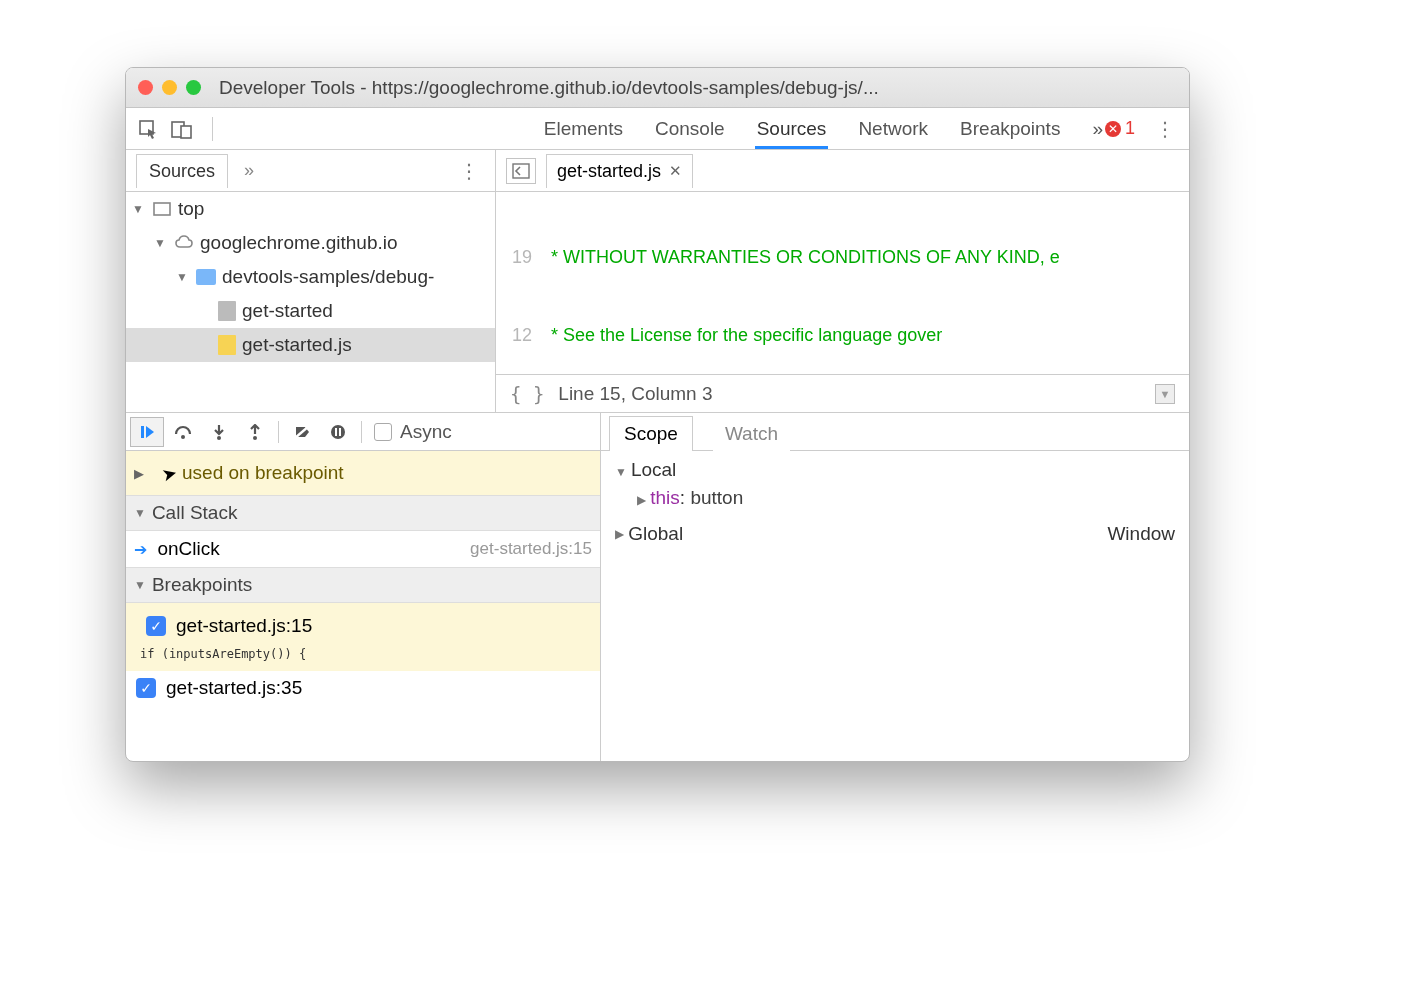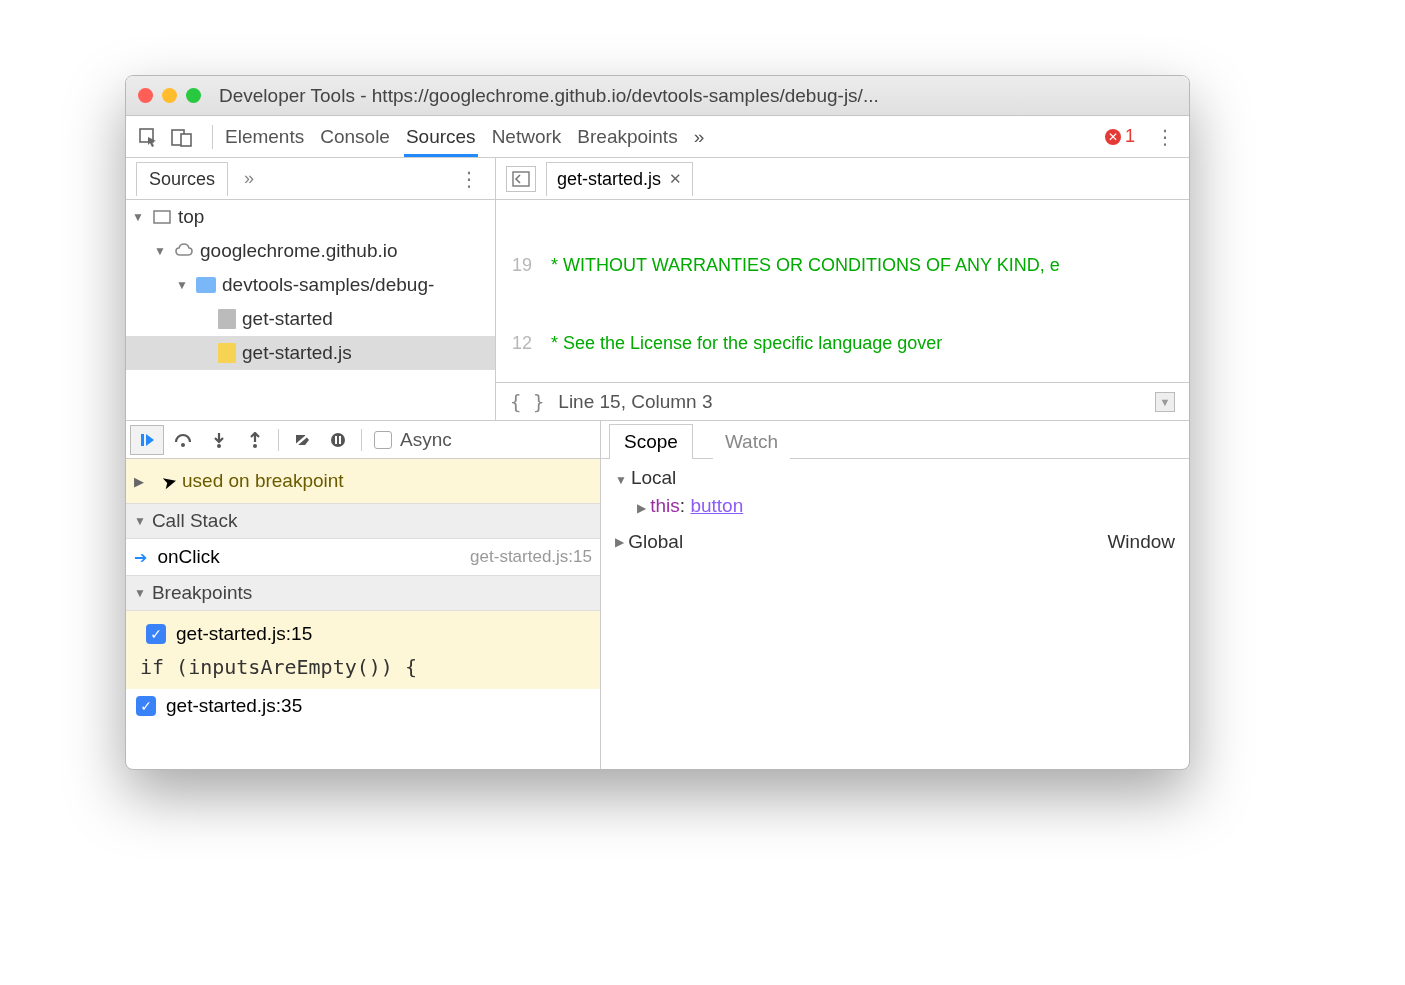--- a/index.html
+++ b/index.html
@@ -1,31 +1,31 @@
 <!DOCTYPE html>
 <html><head>
 <meta charset="utf-8">
 <style>
   * { box-sizing: border-box; margin:0; padding:0; font-family: -apple-system, "Helvetica Neue", Arial, sans-serif; }
   body { background:#fff; width:1405px; height:985px; position:relative; }
   .window {
-    position:absolute; top:75px; left:125px; width:1065px; height:695px;
+    position:absolute; top:67px; left:125px; width:1065px; height:695px;
     background:#fff; border:1px solid #b8b8b8; border-radius:8px; overflow:hidden;
     box-shadow: 0 25px 60px rgba(0,0,0,0.35);
   }
   .titlebar { height:40px; background:linear-gradient(#ececec,#e0e0e0); border-bottom:1px solid #c5c5c5;
     display:flex; align-items:center; padding:0 12px; }
   .traffic { display:flex; gap:9px; margin-right:18px; }
   .dot { width:15px; height:15px; border-radius:50%; }
   .dot.red{background:#ff5f57;} .dot.yellow{background:#ffbd2e;} .dot.green{background:#28c840;}
   .title-text { font-size:19px; color:#444; white-space:nowrap; overflow:hidden; text-overflow:ellipsis; }
   .toolbar { height:42px; border-bottom:1px solid #ccc; display:flex; align-items:center; padding:0 8px; color:#555; font-size:19px; }
   .tool-icon { width:28px; height:28px; display:flex; align-items:center; justify-content:center; margin-right:6px; color:#666; }
   .tool-sep { width:1px; height:24px; background:#ccc; margin:0 10px; }
-  .tabs { display:flex; gap:12px; flex:1; }
+  .tabs { display:flex; gap:28px; flex:1;justify-content:flex-end; }
   .tab { color:#555; cursor:pointer; padding:10px 2px 6px; }
   .tab.active { color:#333; border-bottom:3px solid #2389ff; font-weight:500; }
   .err { display:flex; align-items:center; gap:4px; color:#e53935; margin-right:14px; font-size:18px;}
   .err-badge { width:16px; height:16px; border-radius:50%; background:#e53935; color:#fff; font-size:12px; display:flex; align-items:center; justify-content:center;}
   .kebab { font-size:20px; color:#777; padding:0 6px; cursor:pointer; }
   .content { display:flex; height:calc(100% - 82px); }
   
   .leftcol { width:370px; border-right:1px solid #ccc; display:flex; flex-direction:column; }
   .sources-head { height:42px; border-bottom:1px solid #ccc; display:flex; align-items:center; padding:0 10px; font-size:18px; color:#333; }
   .sources-tab { background:#fff; border:1px solid #ccc; border-bottom:none; padding:6px 12px; border-radius:1px 1px 0 0; margin-bottom:-1px; margin-right:16px;}
@@ -66,29 +66,29 @@
   .paused .exp{color:#666;font-size:13px;}
   .cursor-img{position:absolute;left:36px;top:12px;font-size:18px;color:#000;transform:rotate(-15deg);}
   .sect{background:#eee;height:36px;display:flex;align-items:center;gap:6px;padding:0 8px;color:#444;border-top:1px solid #ddd;border-bottom:1px solid #ddd;}
   .sect .exp{font-size:12px;color:#777;}
   .row{height:36px;display:flex;align-items:center;padding:0 8px;gap:10px;}
   .row .loc{margin-left:auto;color:#999;font-size:17px;}
   .arrow{color:#2389ff;font-size:16px;}
   .bprow{display:flex;align-items:center;gap:10px;padding:6px 10px;}
   .bpchk{width:20px;height:20px;border-radius:4px;background:#3a82f7;display:flex;align-items:center;justify-content:center;color:#fff;font-size:14px;}
   .bpactive{background:#fdf7d7;padding:6px 10px 10px;}
-  .bpcode{font-family:Menlo,monospace;font-size:20px;color:#333;padding:4px 0 0 4px;}
+  .bpcode{font-family:Menlo,monospace;font-size:12px;color:#333;padding:4px 0 0 4px;}
   .bright{flex:1;display:flex;flex-direction:column;font-size:19px;}
   .scopetabs{height:38px;border-bottom:1px solid #ccc;display:flex;align-items:flex-end;padding-left:8px;gap:20px;}
   .stab{border:1px solid #ccc;border-bottom:none;padding:6px 14px;margin-bottom:-1px;background:#fff;}
   .stab.inactive{border:none;color:#888;padding:6px 12px;}
   .scopebody{padding:8px 14px;font-family:Menlo,monospace;font-size:19px;color:#333;}
   .scopebody .exp{color:#777;font-size:12px;margin-right:4px;font-family:-apple-system;}
   .prop{color:#9a2fa3;}
-  .val{color:#8b5cf6;text-decoration:underline;}
+  .val{color:#404040;}
   .globalrow{display:flex;align-items:center;}
   .globalrow .winval{margin-left:auto;color:#333;}
 </style>
 </head>
 <body>
 
 <div class="window">
   <div class="titlebar">
     <div class="traffic">
       <div class="dot red"></div>

